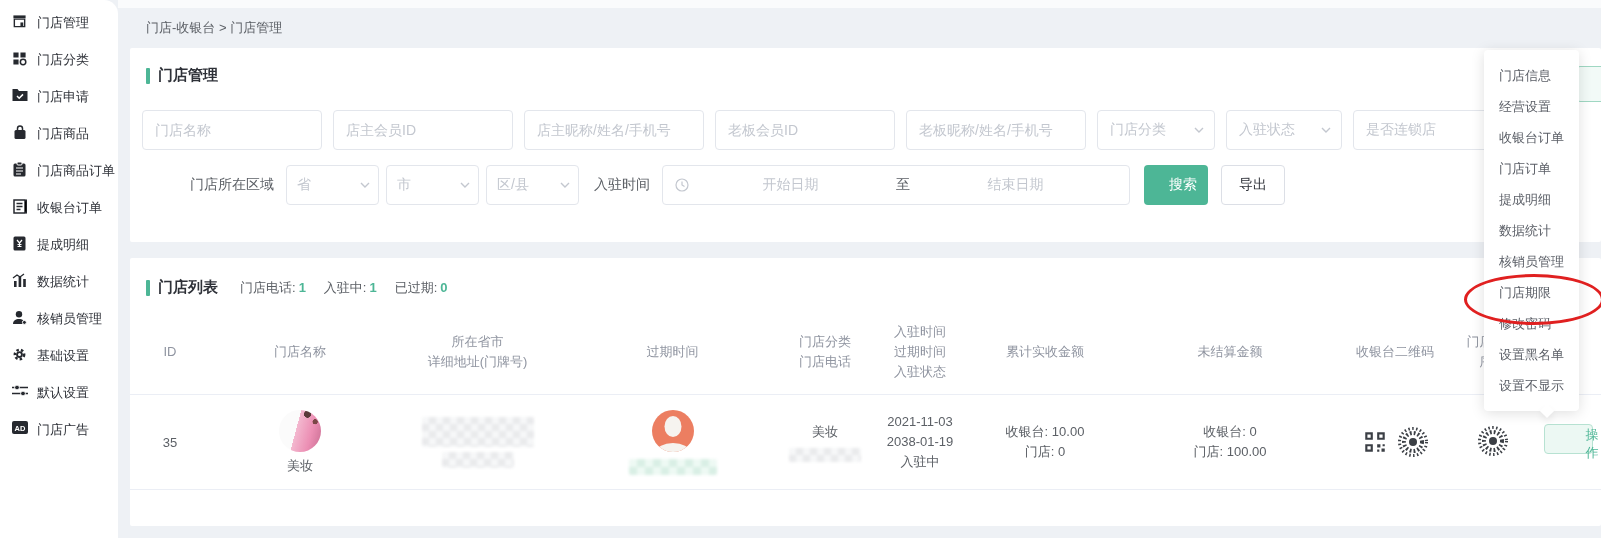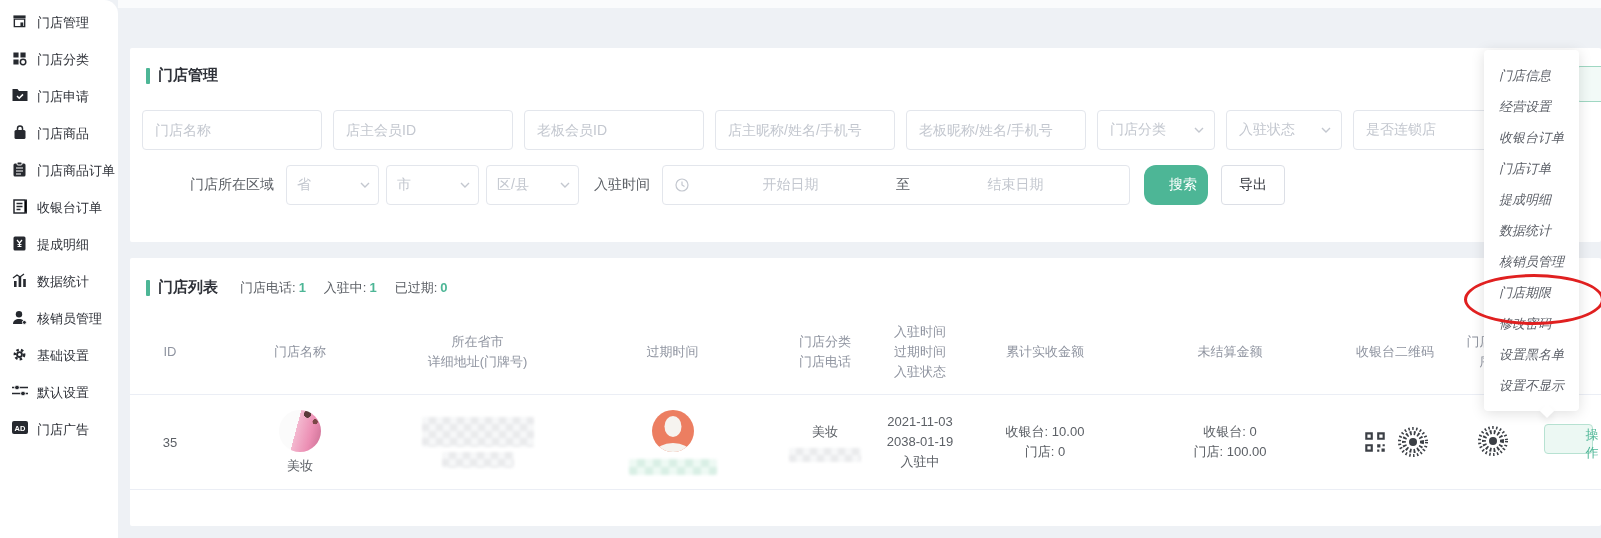--- a/index.html
+++ b/index.html
@@ -30,21 +30,21 @@
   .fi::placeholder{color:#c3c7cf;}
   .fselect{height:40px;border:1px solid #e3e6ec;border-radius:4px;box-sizing:border-box;display:flex;align-items:center;justify-content:space-between;padding:0 10px 0 12px;font-size:14px;color:#c3c7cf;background:#fff;cursor:pointer;}
   .w-cat{width:118px;}.w-status{width:116px;}.w-chain{width:190px;}
   .frow2{position:absolute;left:12px;top:117px;display:flex;align-items:center;margin-left:48px;}
   .flabel{font-size:14px;color:#5c6066;margin-right:12px;white-space:nowrap;}
   .rsel{width:93px;margin-right:7px;padding:0 8px 0 10px;}
   .tlabel{margin-left:8px;}
   .daterange{width:468px;height:40px;border:1px solid #e3e6ec;border-radius:4px;box-sizing:border-box;display:flex;align-items:center;padding:0 12px;margin-right:14px;background:#fff;}
   .daterange .ph{color:#c3c7cf;font-size:14px;flex:1;text-align:center;}
   .daterange .sep{color:#5c6066;font-size:14px;padding:0 4px;}
-  .btn-search{width:64px;height:40px;background:#4db696;color:#fff;border:none;border-radius:12px;font-size:14px;margin-right:13px;cursor:pointer;padding-left:20px;}
+  .btn-search{width:64px;height:40px;background:#4db696;color:#fff;border:none;border-radius:4px;font-size:14px;margin-right:13px;cursor:pointer;padding-left:20px;}
   .btn-export{width:64px;height:40px;background:#fff;color:#2e3138;border:1px solid #dcdfe6;border-radius:4px;font-size:14px;cursor:pointer;}
   
   .list-head{position:absolute;left:16px;top:20px;display:flex;align-items:center;}
   .list-head .ttl{display:flex;align-items:center;gap:8px;font-size:15px;font-weight:bold;color:#2e3138;}
   .stats{display:flex;gap:18px;margin-left:22px;font-size:13px;color:#5c6066;}
   .stats b{font-weight:bold;color:#4db696;margin-left:3px;}
   table.store-table{position:absolute;left:0;top:52px;width:1471px;border-collapse:collapse;table-layout:fixed;}
   .store-table th{font-size:13px;font-weight:normal;color:#8f94a0;text-align:center;padding:12px 4px;border-bottom:1px solid #ebeef5;}
   .store-table td{font-size:13px;color:#5c6066;text-align:center;padding:10px 4px;border-bottom:1px solid #ebeef5;height:74px;}
   .pre{white-space:pre-line;line-height:20px;}
@@ -59,21 +59,21 @@
   .mgr-avatar::after{content:"";position:absolute;left:50%;bottom:-9px;transform:translateX(-50%);width:34px;height:18px;border-radius:50% 50% 0 0;background:#f6f3ef;}
   .mosaic{margin:0 auto;border-radius:2px;background:repeating-conic-gradient(#e9eaec 0% 25%, #f6f7f8 0% 50%);background-size:14px 14px;filter:blur(1.4px);}
   .mosaic.green{background:repeating-conic-gradient(#d9efe5 0% 25%, #eef9f4 0% 50%);background-size:16px 16px;}
   .m-addr{width:112px;height:30px;}
   .m-addr2{width:72px;height:16px;margin-top:5px;}
   .m-name{width:88px;height:16px;}
   .m-phone{width:72px;height:14px;margin-top:7px;}
   .codes{display:flex;align-items:center;justify-content:center;gap:9px;}
   .btn-op{width:46px;height:30px;background:#ecf8f3;border:1px solid #b7e2d2;border-radius:4px;color:#4db696;font-size:13px;cursor:pointer;padding-left:41px;}
   
-  .ctx-menu{position:absolute;left:1484px;top:50px;width:95px;background:#fff;border-radius:4px;box-shadow:0 2px 14px rgba(0,0,0,0.13);padding:10px 0;z-index:30;box-sizing:border-box;font-style:italic;}
+  .ctx-menu{position:absolute;left:1484px;top:50px;width:95px;background:#fff;border-radius:4px;box-shadow:0 2px 14px rgba(0,0,0,0.13);padding:10px 0;z-index:30;box-sizing:border-box;}
   .ctx-item{height:31px;line-height:31px;padding-left:15px;font-size:13px;color:#5a5e66;cursor:pointer;white-space:nowrap;}
   .ctx-arrow{position:absolute;bottom:-5px;left:58px;width:10px;height:10px;background:#fff;transform:rotate(45deg);box-shadow:3px 3px 7px rgba(0,0,0,0.07);}
   .annotation{position:absolute;left:1464px;top:274px;width:134px;height:45px;border:3px solid #e02020;border-radius:50%;z-index:40;pointer-events:none;}
   .partial-btn{position:absolute;left:1576px;top:66px;width:52px;height:34px;background:#f2faf7;border:1px solid #9fd7c2;border-radius:4px;z-index:5;}
 </style>
 </head>
 <body>
 
 <div>
 
@@ -191,31 +191,34 @@
               <text x="8" y="9.6" text-anchor="middle" font-size="7.5" font-weight="bold" fill="#fff" font-family="Liberation Sans,sans-serif">AD</text>
             </svg>
           </span>
         <span>门店广告</span>
       </li>
     </ul>
   </aside>
 
   <main class="content">
     <div class="topstrip"></div>
+    <div class="breadcrumb-bar">
+      <span>门店-收银台 &gt; 门店管理</span>
+    </div>
 
     <section class="card filter-card">
       <div class="sec-title" style="top:18px;">
         <i class="gbar"></i>
         <span>门店管理</span>
       </div>
       <div class="frow1">
         <input class="fi" placeholder="门店名称" style="">
         <input class="fi" placeholder="店主会员ID" style="">
+        <input class="fi" placeholder="店主昵称/姓名/手机号" style="">
         <input class="fi" placeholder="老板会员ID" style="">
-        <input class="fi" placeholder="店主昵称/姓名/手机号" style="">
         <input class="fi" placeholder="老板昵称/姓名/手机号" style="">
         <div class="fselect w-cat">
           <span>门店分类</span>
           <svg width="10" height="6" viewBox="0 0 10 6">
               <path d="M1 1l4 4 4-4" stroke="#c3c7cf" stroke-width="1.4" fill="none"></path>
             </svg>
         </div>
         <div class="fselect w-status">
           <span>入驻状态</span>
           <svg width="10" height="6" viewBox="0 0 10 6">

